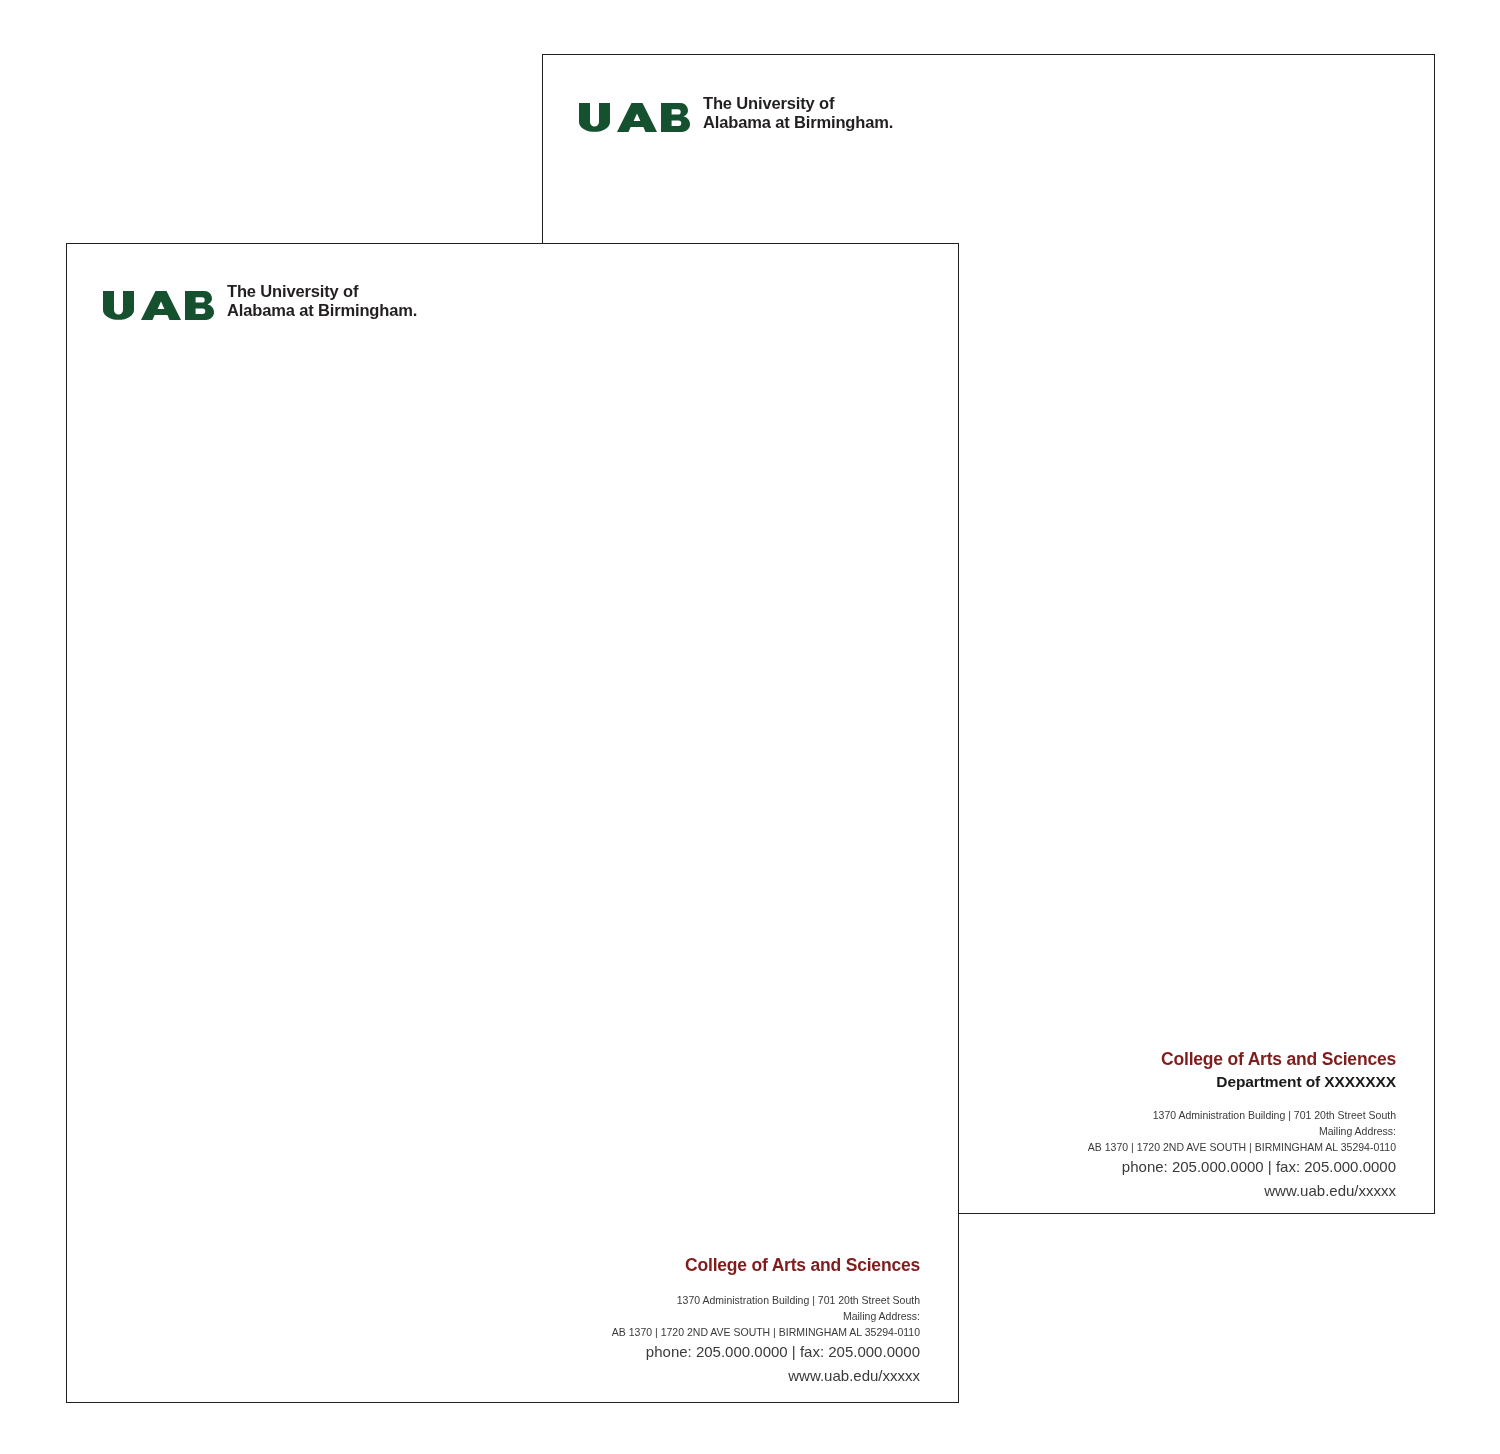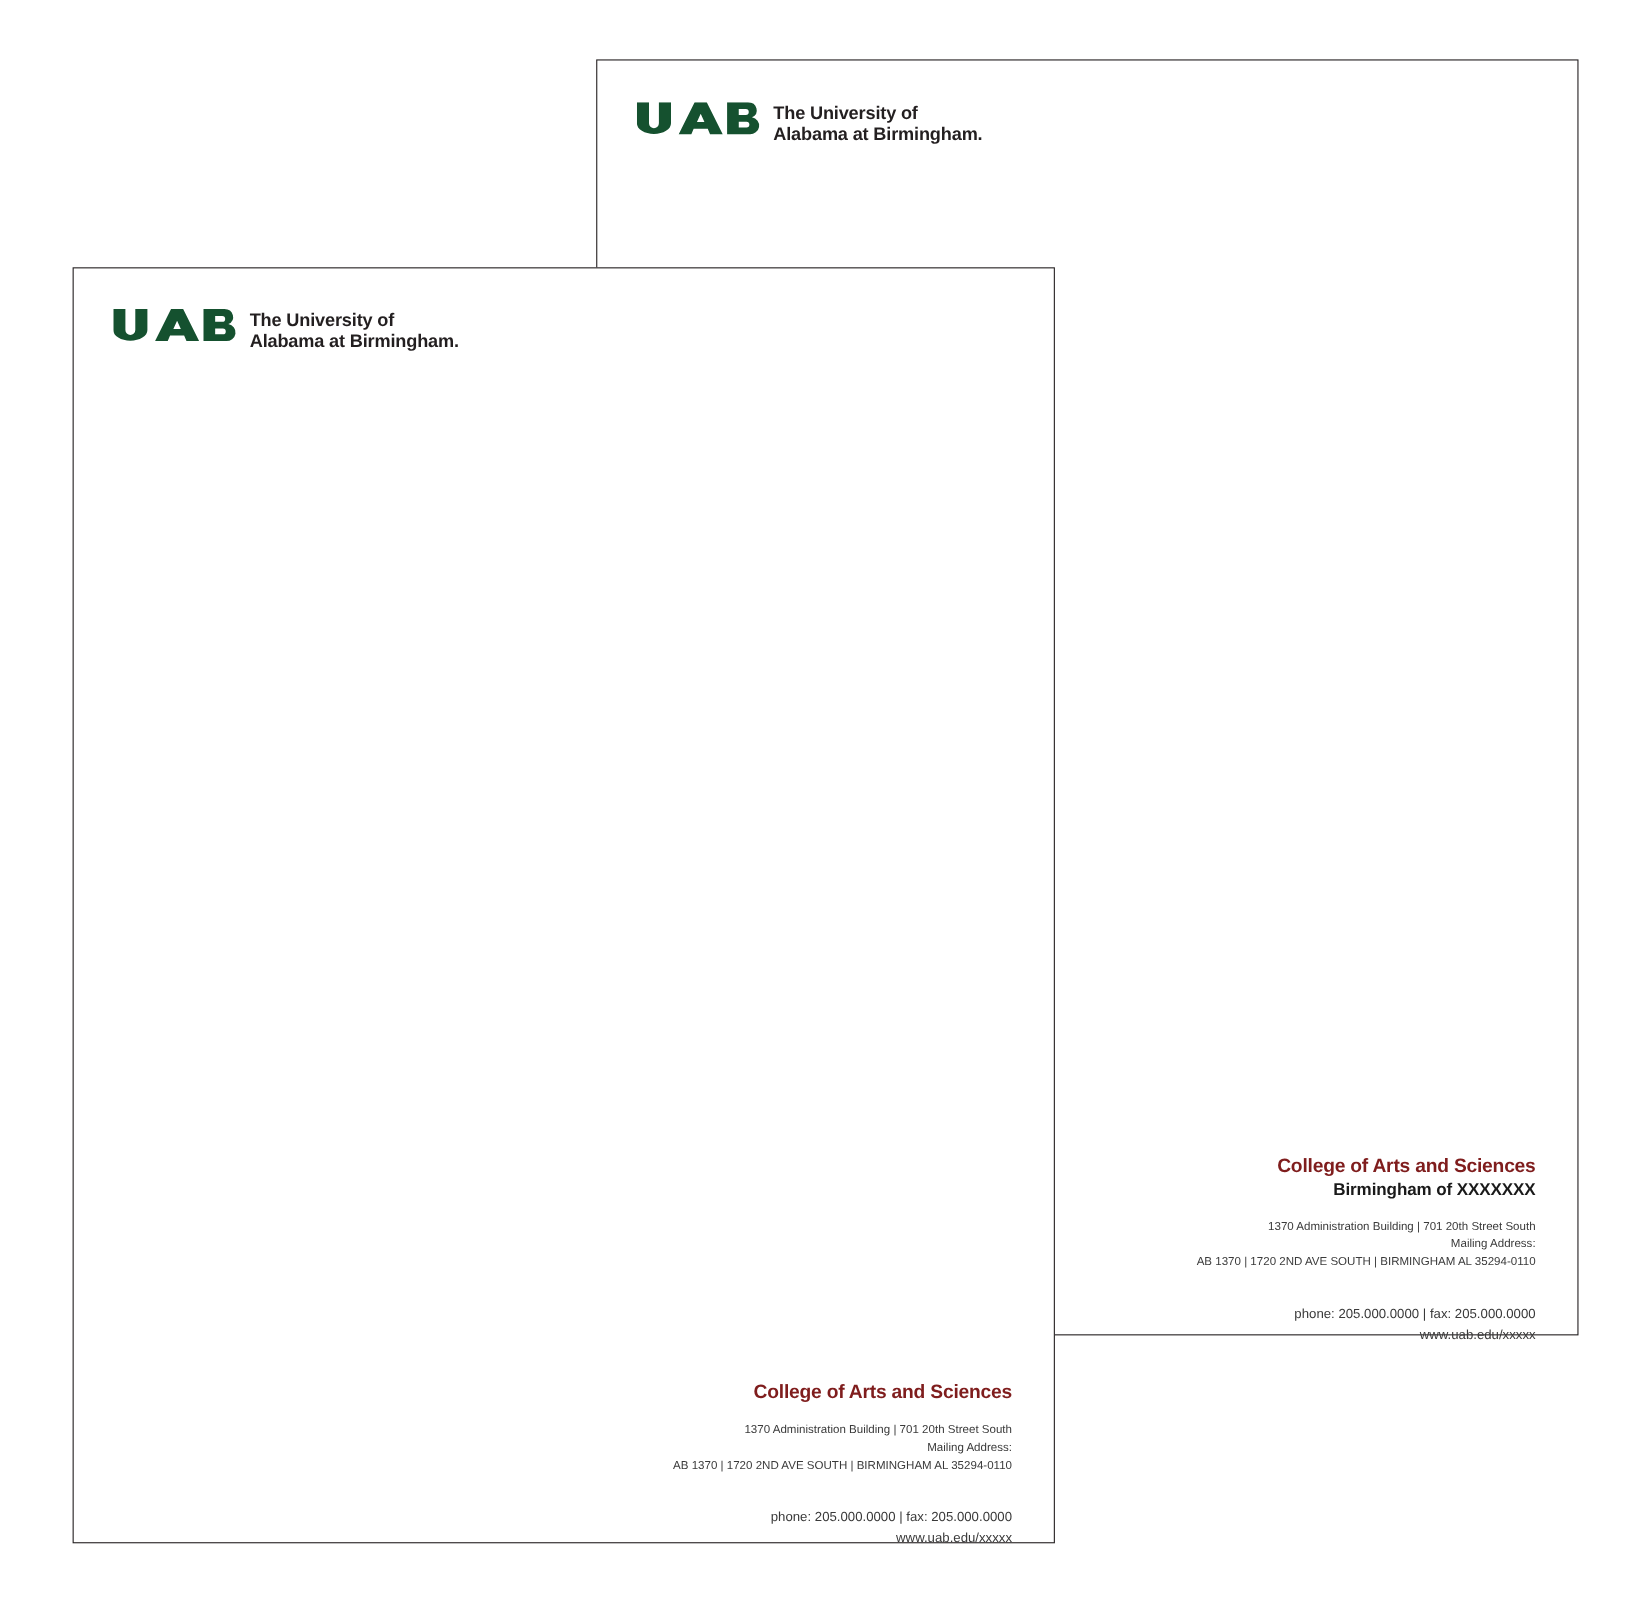--- a/index.html
+++ b/index.html
@@ -36,21 +36,21 @@
     top: 243px;
     width: 893px;
     height: 1160px;
     z-index: 2;
   }
 
   
   .logo-lockup {
     position: absolute;
     display: flex;
-    align-items: flex-start;
+    align-items: flex-end;
   }
   .logo-mark {
     display: block;
   }
   .logo-text {
     margin-left: 11px;
     font-family: "Liberation Sans", sans-serif;
     font-weight: bold;
     color: #231f20;
     line-height: 1.18;
@@ -88,22 +88,22 @@
     color: #1a1a1a;
     line-height: 1.35;
   }
   .footer-address {
     margin-top: 14px;
     font-size: 10.5px;
     line-height: 1.55;
     color: #3a3a3a;
   }
   .footer-contact {
-    margin-top: 30px;
-    font-size: 12px;
+    margin-top: 0;
+    font-size: 15px;
     line-height: 1.55;
     color: #3a3a3a;
   }
   .footer-address div, .footer-contact div { white-space: nowrap; }
 
   .sheet-back .footer { top: 993px; }
   .sheet-front .footer { top: 1010px; }
 </style>
 </head>
 <body>
@@ -120,21 +120,21 @@
       <path d="M82 0 H101 a8 7.2 0 0 1 3.6 13.6 a8.3 7.8 0 0 1 -2.4 15.4 H82 Z M92.6 6.2 V11.6 H99 a2.7 2.7 0 0 0 0 -5.4 Z M92.6 17.6 V22.9 H99.6 a2.65 2.65 0 0 0 0 -5.3 Z" fill="#15512f"></path>
     </svg>
     <span class="logo-text">
       <span class="line1">The University of</span>
       <span class="line2">Alabama at Birmingham.</span>
     </span>
   </div>
 
   <div class="footer">
     <div class="footer-college">College of Arts and Sciences</div>
-    <div class="footer-dept">Birmingham of XXXXXXX</div>
+    <div class="footer-dept">Department of XXXXXXX</div>
     <div class="footer-address">
       <div>1370 Administration Building  |  701 20th Street South</div>
       <div>Mailing Address:</div>
       <div>AB 1370  |  1720 2ND AVE SOUTH  |  BIRMINGHAM AL 35294-0110</div>
     </div>
     <div class="footer-contact">
       <div>phone: 205.000.0000  |  fax: 205.000.0000</div>
       <div>www.uab.edu/xxxxx</div>
     </div>
   </div>

